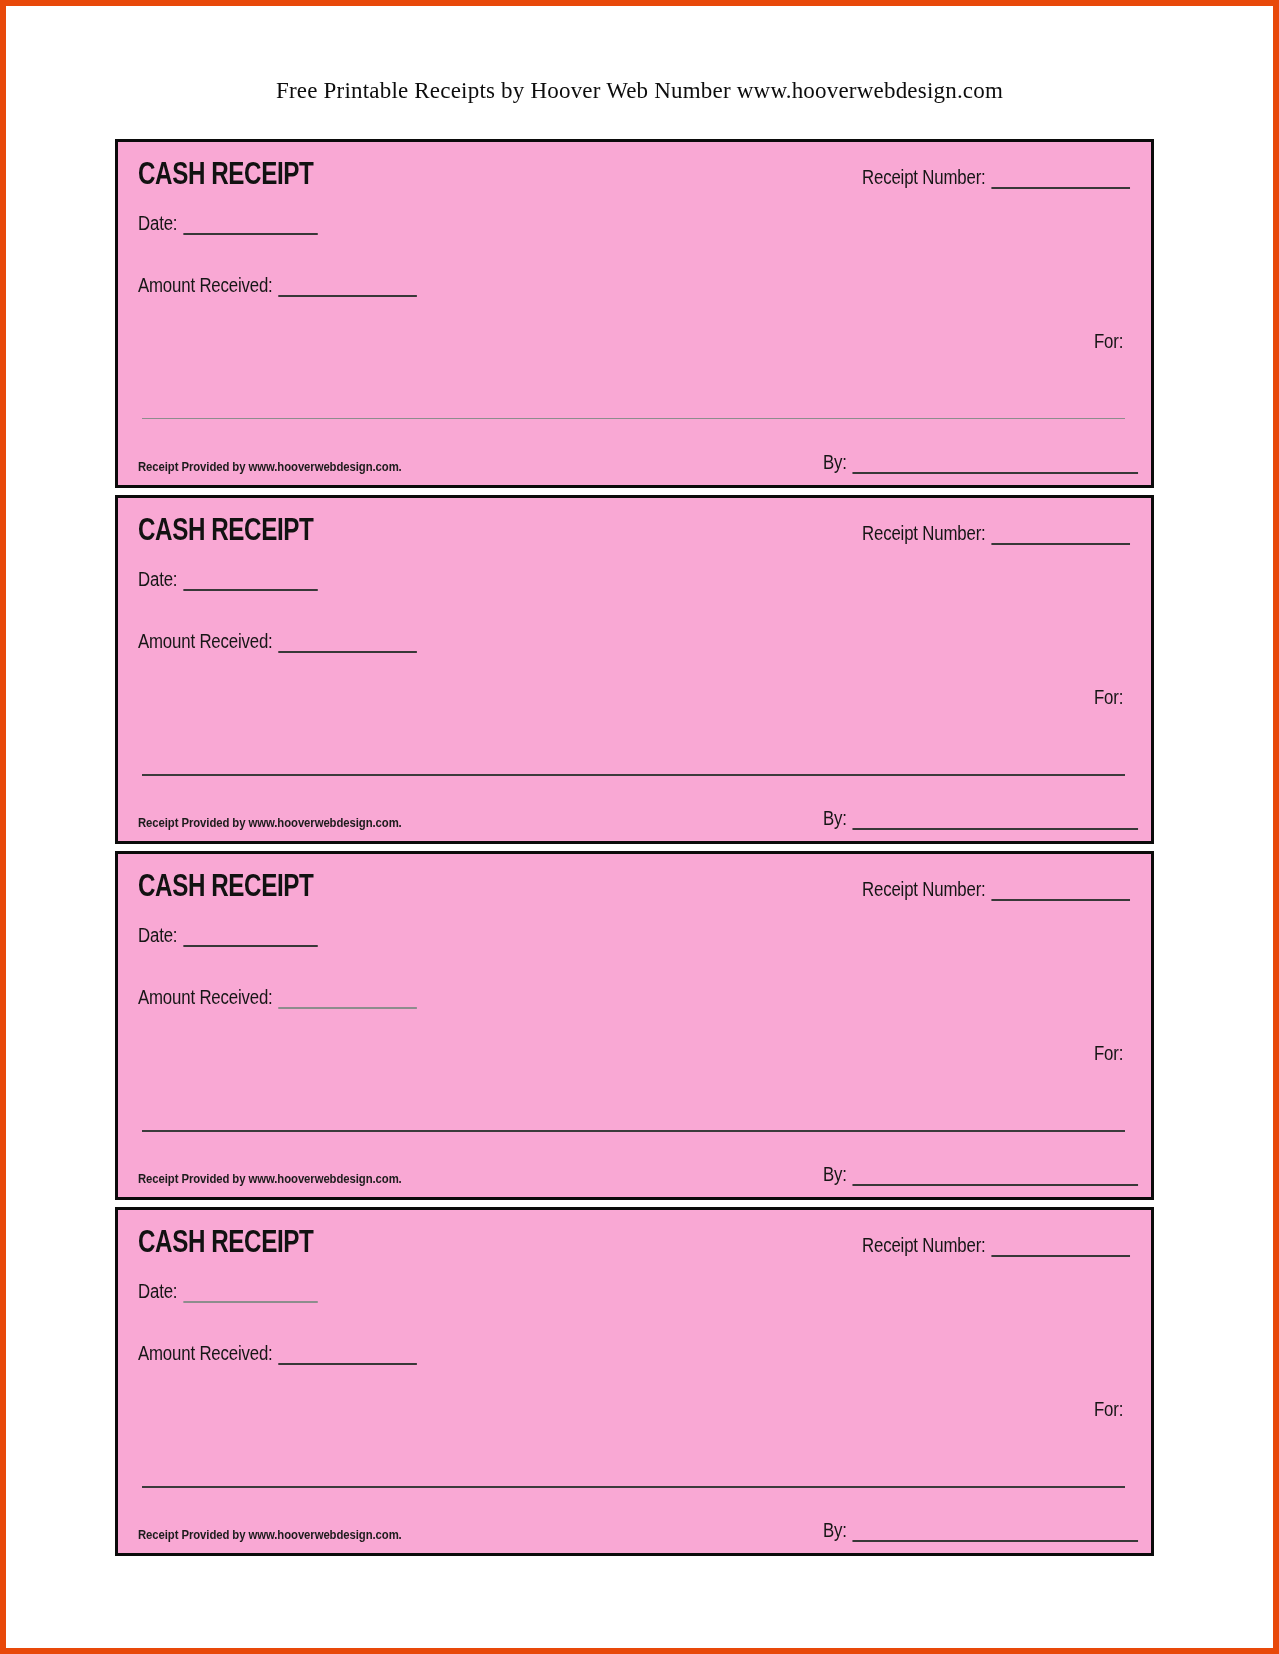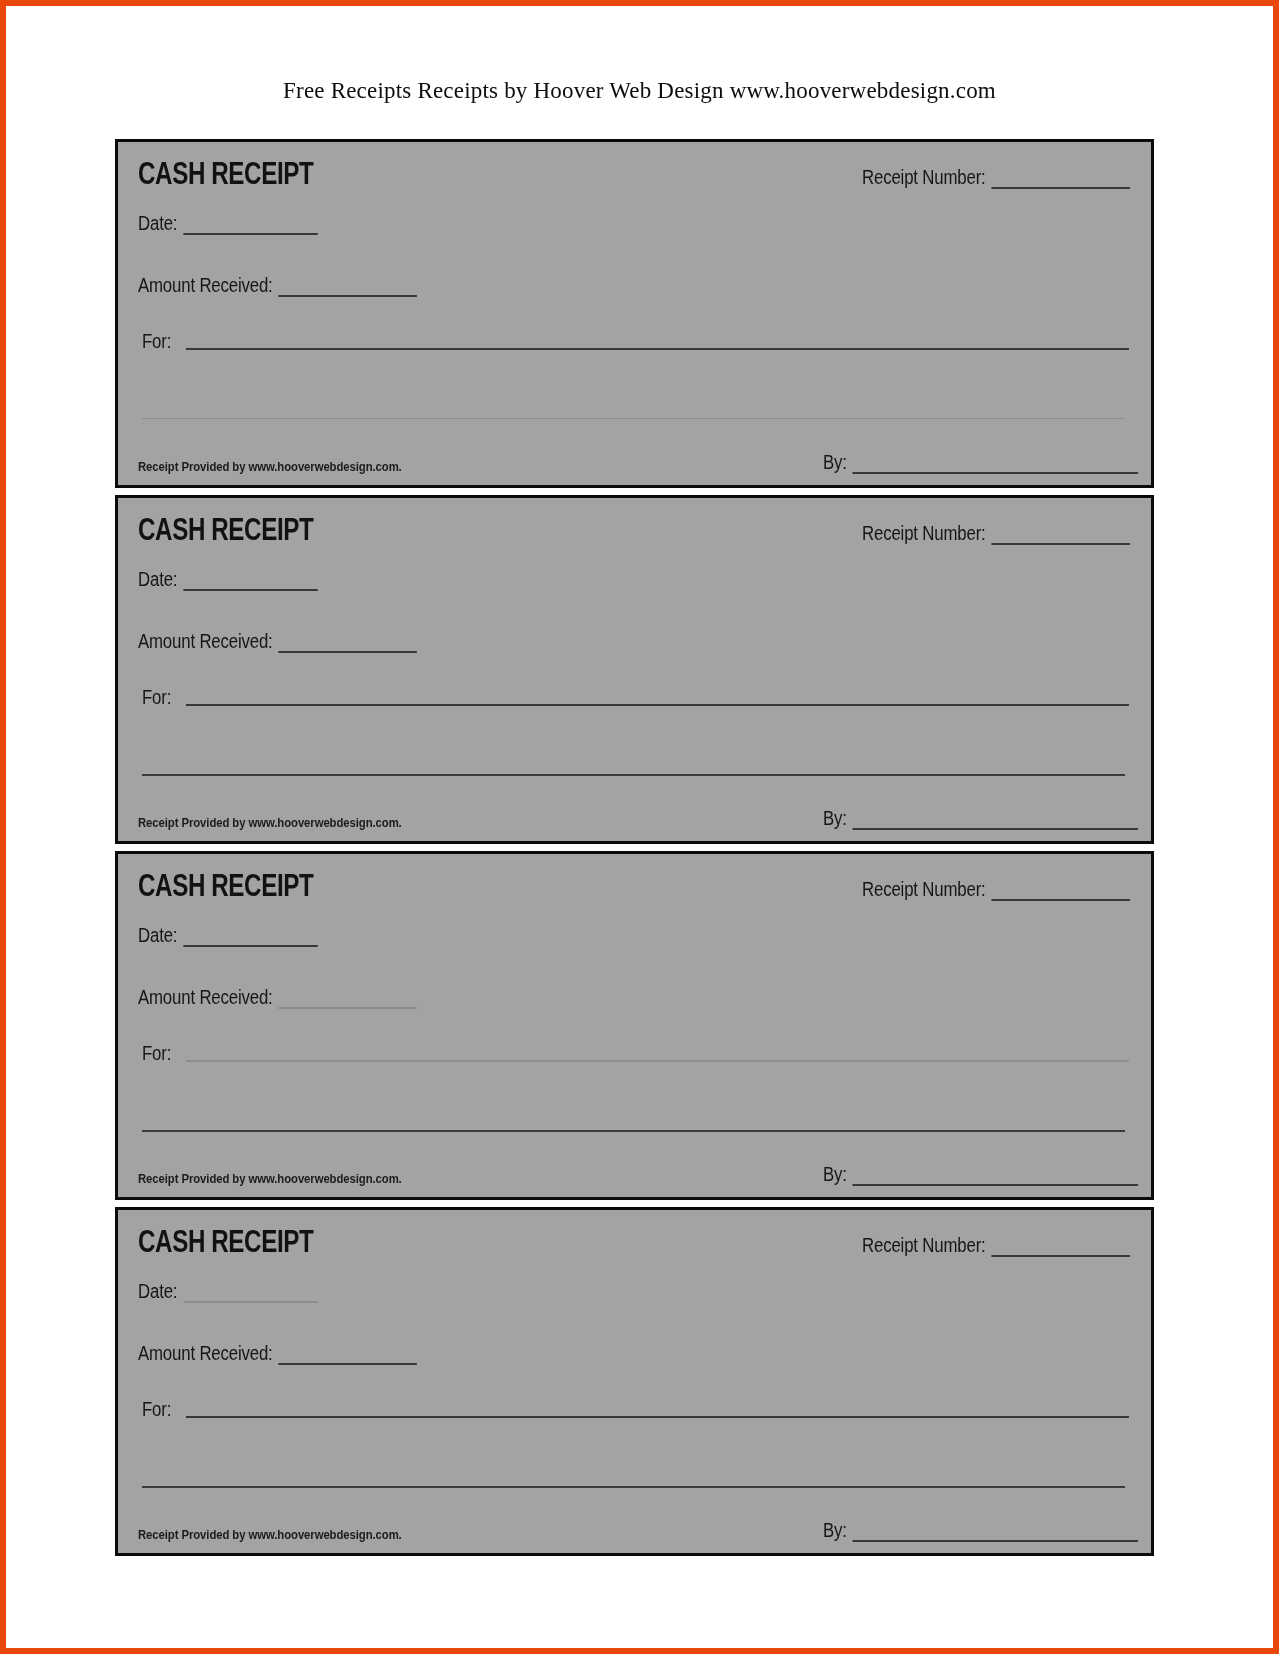--- a/index.html
+++ b/index.html
@@ -20,21 +20,21 @@
     letter-spacing:0.2px;
   }
   .receipts {
     position:absolute; top:133px; left:109px; width:1039px;
   }
   .receipt {
     position:relative;
     width:1039px; height:349px;
     border:3px solid #0b0b0b;
     margin-bottom:7px;
-    background:#a3a3a3;
+    background:#f9a8d4;
   }
   .row { position:absolute; font-size:20px; }
   .lbl { letter-spacing:-0.2px; white-space:nowrap; }
   
   .sx  { display:inline-block; transform:scaleX(.84); transform-origin:0 100%; }
   .grp  { display:inline-block; transform:scaleX(.84); transform-origin:0 100%; white-space:nowrap; }
   .grpr { display:inline-block; transform:scaleX(.84); transform-origin:100% 100%; white-space:nowrap; }
   
   .ul {
     display:inline-block; height:16px;
@@ -49,21 +49,21 @@
   .receipt-title {
     font-size:31px; font-weight:700; letter-spacing:-0.5px;
     transform:scaleX(.78); transform-origin:0 0;
     display:inline-block; color:#121212;
   }
   .rn-wrap { margin-top:10px; }
   .date-row   { top:70px;  left:20px; }
   .amount-row { top:132px; left:20px; }
   .for-row {
     top:188px; left:24px; right:22px;
-    display:flex; align-items:flex-end;
+    display:flex; align-items:flex-end;flex-direction:column;
   }
   .for-line { flex:1; height:0; border-bottom:2px solid #383838; margin-left:9px; margin-bottom:3px; }
   .line2 {
     position:absolute; top:276px; left:24px; right:26px;
     border-bottom:2px solid #3c3c3c;
   }
   .bottom {
     bottom:11px; left:20px; right:13px;
     display:flex; justify-content:space-between; align-items:flex-end;
   }
@@ -73,21 +73,21 @@
   }
   
   .receipt:nth-of-type(1) .line2       { border-color:#8d8d8d; border-bottom-width:1.5px; }
   .receipt:nth-of-type(3) .amount-line { border-color:#8d8d8d; }
   .receipt:nth-of-type(3) .for-line    { border-color:#8d8d8d; }
   .receipt:nth-of-type(4) .date-line   { border-color:#8d8d8d; }
 </style>
 </head>
 <body>
 
-<h1 class="page-title">Free Receipts Receipts by Hoover Web Design www.hooverwebdesign.com</h1>
+<h1 class="page-title">Free Printable Receipts by Hoover Web Number www.hooverwebdesign.com</h1>
 
 <div class="receipts">
     <section class="receipt">
 
     <div class="row head">
       <h2 class="receipt-title">CASH RECEIPT</h2>
       <div class="rn-wrap">
         <span class="grpr">
           <span class="lbl">Receipt Number:</span><span class="ul rn-line"><span></span></span>
         </span>

